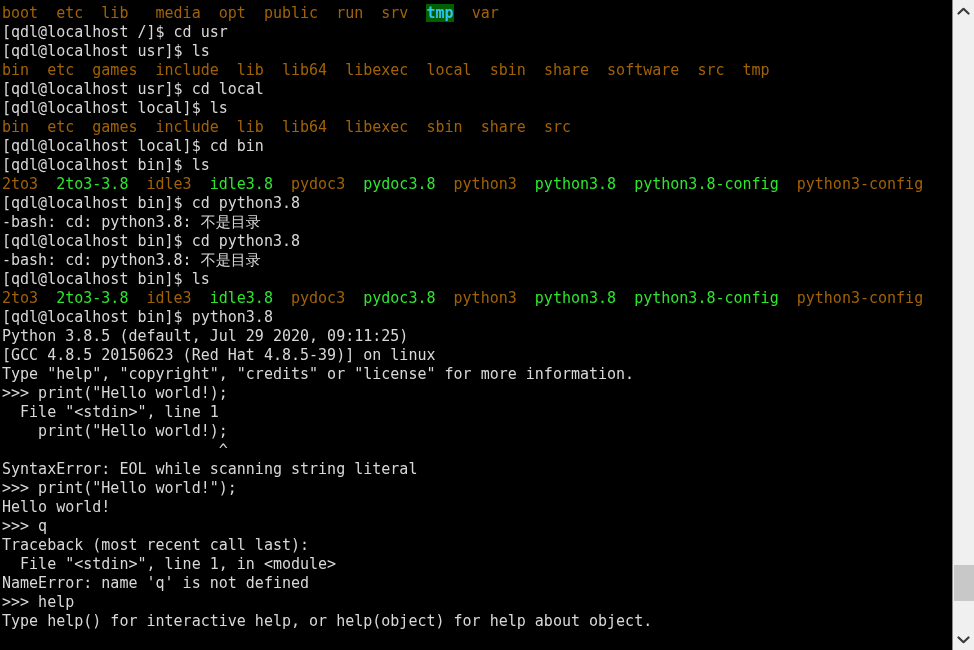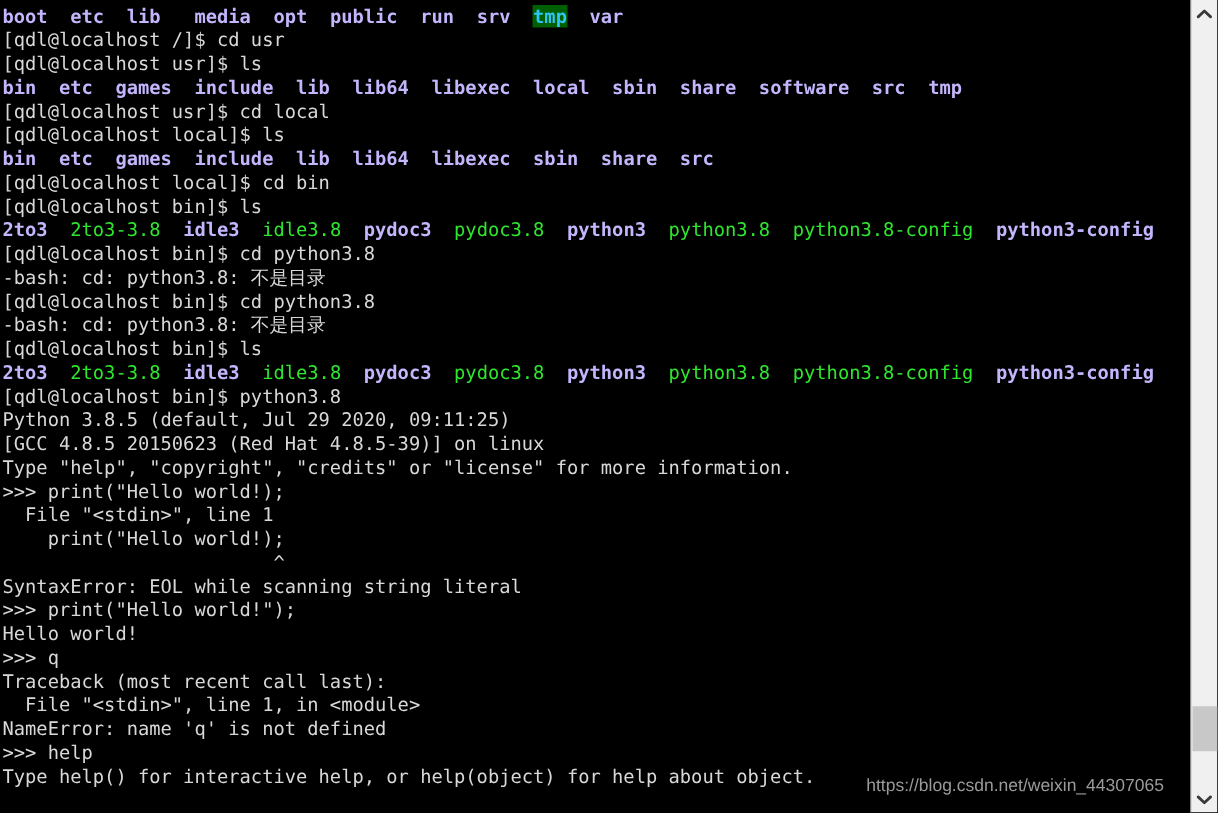--- a/index.html
+++ b/index.html
@@ -37,21 +37,21 @@
     white-space: pre;
     overflow: hidden;
   }
   .line {
     height: 19px;
     white-space: pre;
     font-size: 15px;
     line-height: 19px;
   }
   .c-default { color: #d8d8d8; }
-  .c-dir     { color: #c4b5fd; font-weight: bold; text-align: right; }
+  .c-dir     { color: #a16207; font-weight: normal; text-align: right; }
   .c-exec    { color: #2ee62e; font-weight: normal; }
   .c-dir-sticky {
     color: #2fc5f2;
     font-weight: bold;
     background: #005f00;
   }
 
   
   #scrollbar {
     position: absolute;
@@ -118,15 +118,14 @@
     <div id="sb-thumb"></div>
     <div class="sb-btn down">
       <span>
         <svg width="13" height="9" viewBox="0 0 13 9">
           <path d="M1.5 2.5 L6.5 7.2 L11.5 2.5" fill="none" stroke="#3a3a3a" stroke-width="2.2" stroke-linecap="round" stroke-linejoin="round"></path>
         </svg>
       </span>
     </div>
   </div>
 
-  <div id="watermark">https://blog.csdn.net/weixin_44307065</div>
 
 </div>
 
 </body></html>

